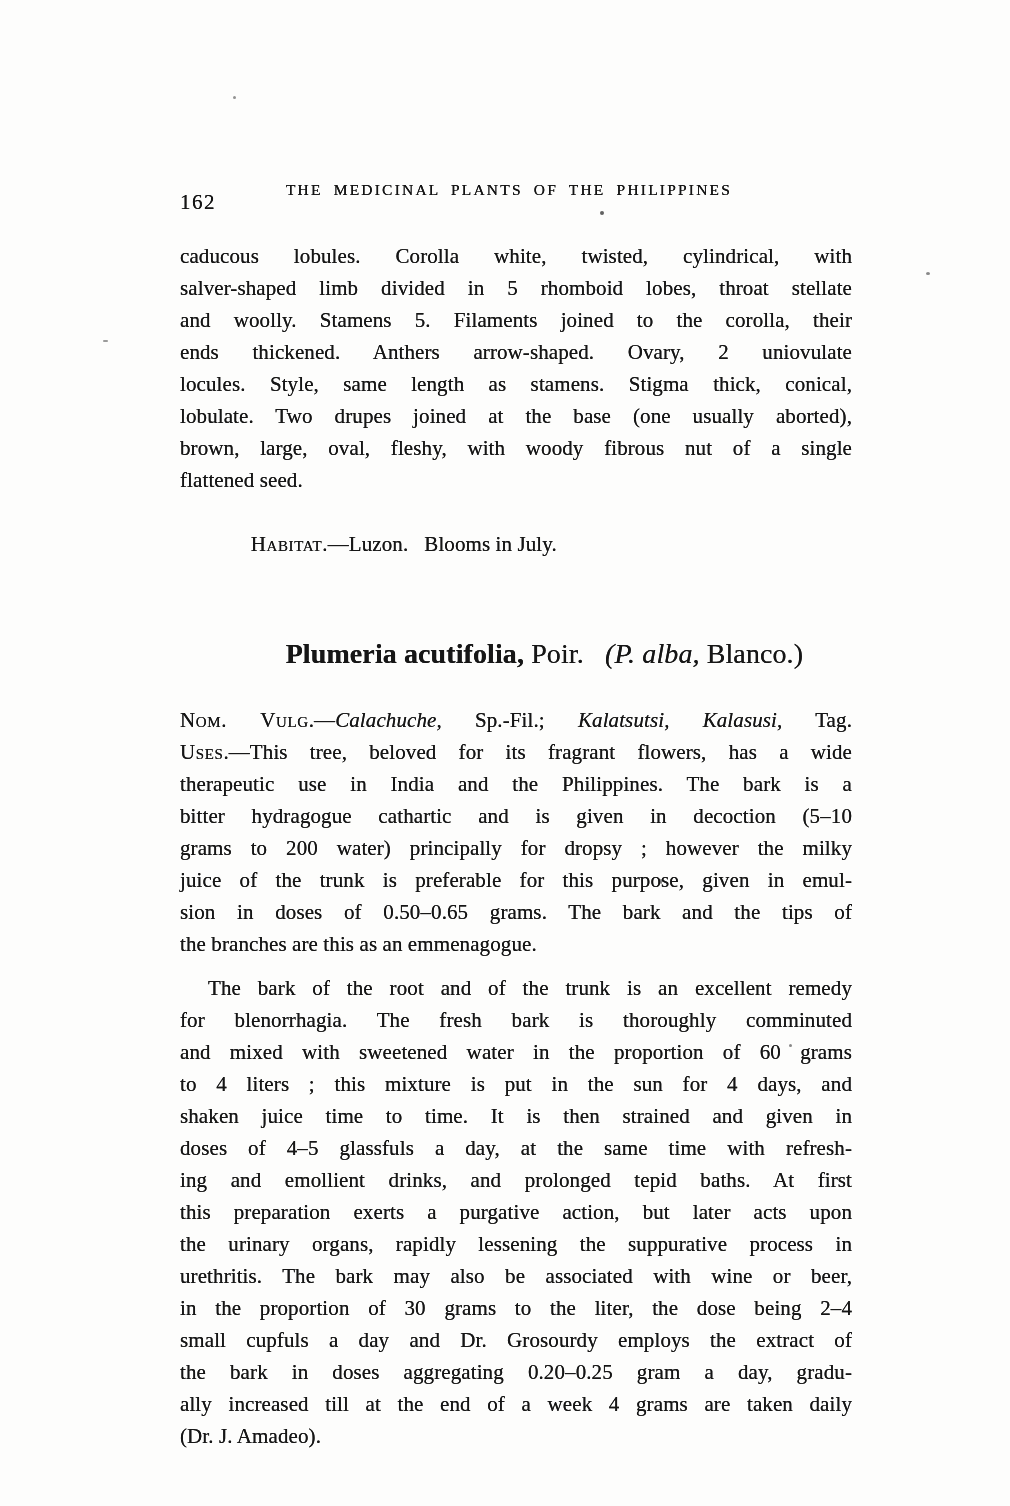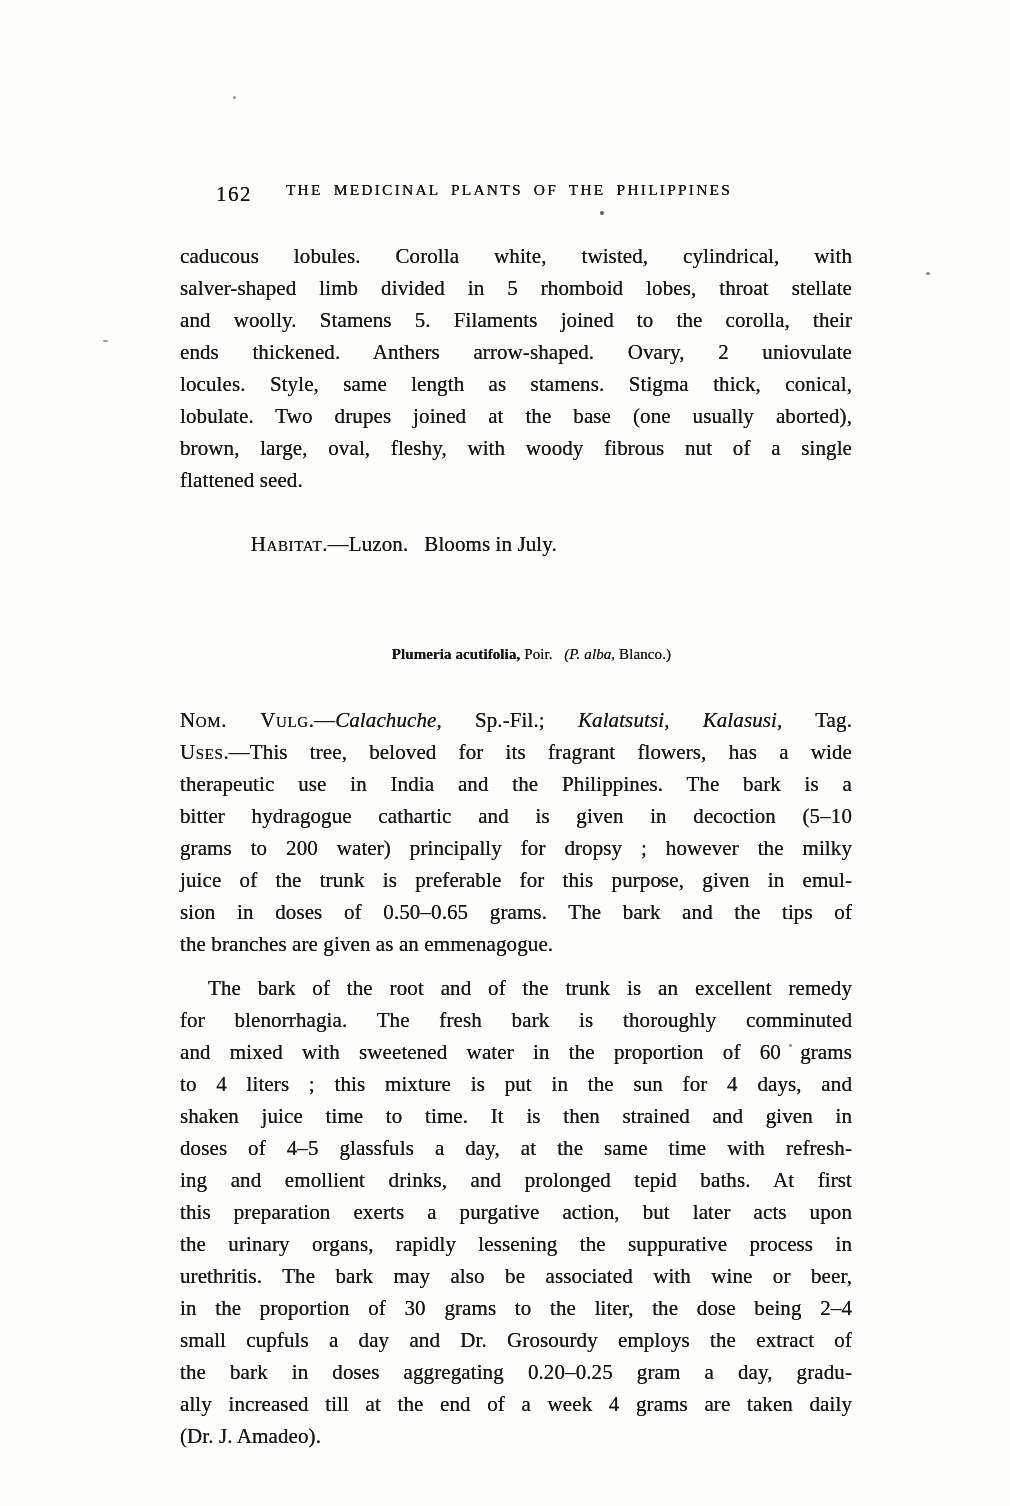--- a/index.html
+++ b/index.html
@@ -24,25 +24,24 @@
   }
   
   .header {
     position: relative;
     height: 28px;
     line-height: 28px;
   }
   .pagenum {
     position: absolute;
     left: 0;
-    top: 4px;
+    top: 12px;
     font-size: 21px;
     letter-spacing: 1.5px;
     text-shadow: 0 0 0.5px #000;
-    margin-left: 36px;
   }
   .running {
     display: block;
     text-align: center;
     margin-right: 14px;
     font-size: 15.5px;
     font-weight: 400;
     letter-spacing: 2.2px;
     word-spacing: 5px;
     text-shadow: 0 0 0.4px #000;
@@ -62,21 +61,21 @@
   .line { text-align: left; }
   .pre { white-space: pre-wrap; }
   .indent { padding-left: 28px; }
   .sc { font-variant: small-caps; letter-spacing: 0.6px; }
   .i { font-style: italic; }
   .b { font-weight: 700; }
   .group-p1 { margin-top: 36px; }
   .heading {
     text-align: center;
     margin: 14px 0 2px 0;
-    font-size: 15px;
+    font-size: 28px;
   }
   .group-p2 { margin-top: 12px; }
   
   .speck {
     position: absolute;
     background: #3a3a3a;
     border-radius: 50%;
   }
 </style>
 </head>
@@ -118,21 +117,21 @@
 
       <div>
         <div class="jline">
           <span class="sc">Uses</span><span>.—This tree, beloved for its fragrant flowers, has a wide</span>
         </div>
         <div class="jline">therapeutic use in India and the Philippines. The bark is a</div>
         <div class="jline">bitter hydragogue cathartic and is given in decoction (5–10</div>
         <div class="jline">grams to 200 water) principally for dropsy ; however the milky</div>
         <div class="jline">juice of the trunk is preferable for this purpose, given in emul-</div>
         <div class="jline">sion in doses of 0.50–0.65 grams. The bark and the tips of</div>
-        <div class="line">the branches are given as an emmenagogue.</div>
+        <div class="line">the branches are this as an emmenagogue.</div>
       </div>
 
       <div class="group-p2">
         <div class="jline indent">The bark of the root and of the trunk is an excellent remedy</div>
         <div class="jline">for blenorrhagia. The fresh bark is thoroughly comminuted</div>
         <div class="jline">and mixed with sweetened water in the proportion of 60 grams</div>
         <div class="jline">to 4 liters ; this mixture is put in the sun for 4 days, and</div>
         <div class="jline">shaken juice time to time. It is then strained and given in</div>
         <div class="jline">doses of 4–5 glassfuls a day, at the same time with refresh-</div>
         <div class="jline">ing and emollient drinks, and prolonged tepid baths. At first</div>

